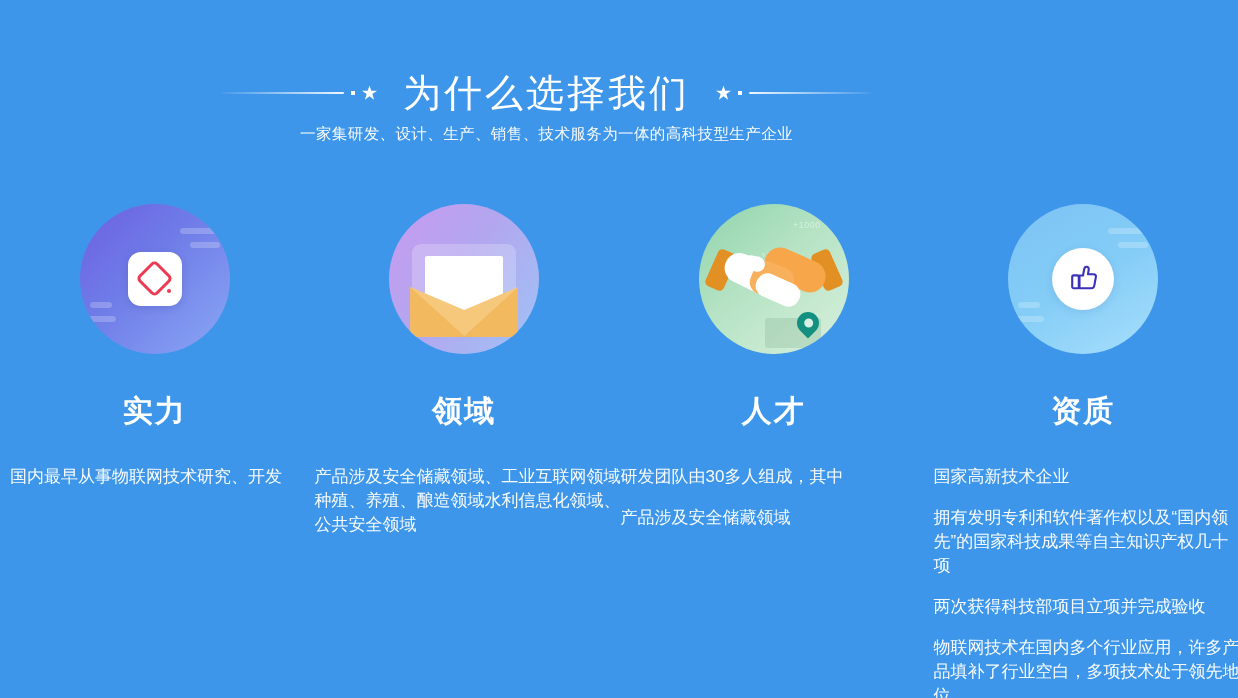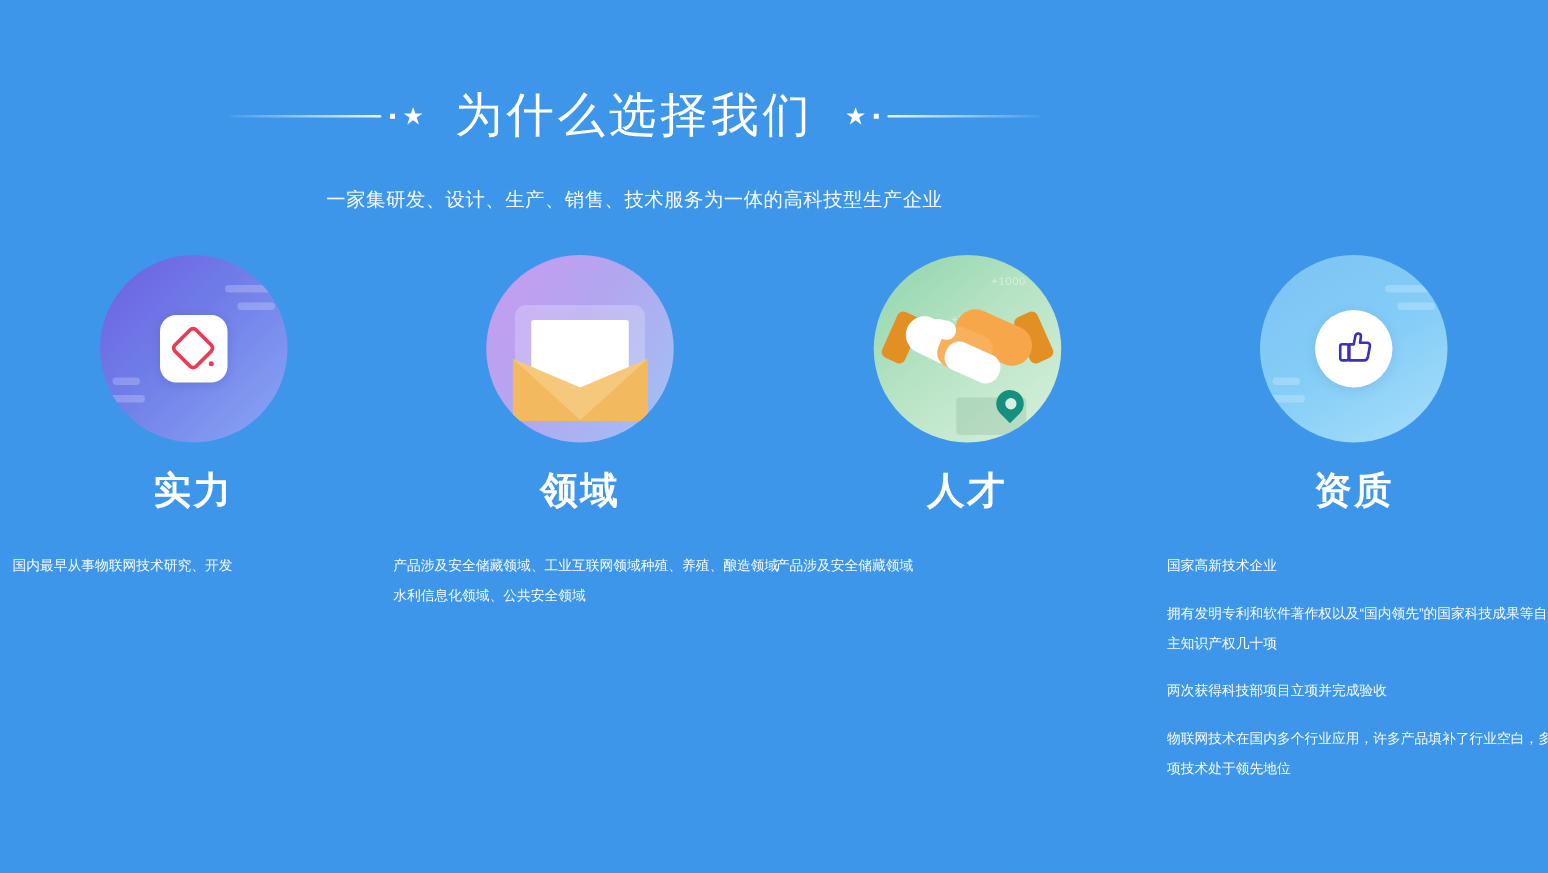--- a/index.html
+++ b/index.html
@@ -23,20 +23,21 @@
     height: 698px;
   }
 
   
   .header {
     position: absolute;
     top: 0;
     left: 0;
     width: 1015px;
     text-align: center;
+    padding-left: 39px;
   }
   .title-row {
     display: flex;
     align-items: center;
     justify-content: center;
     gap: 0;
     height: 62px;
     margin-top: 62px;
   }
   .orn {
@@ -69,21 +70,20 @@
   }
   .page-title {
     font-size: 38px;
     font-weight: 400;
     letter-spacing: 3px;
     line-height: 1;
     margin: 0 26px;
     white-space: nowrap;
   }
   .subtitle {
-    margin-top: 26px;
     font-size: 15.5px;
     font-weight: 400;
     letter-spacing: 0.4px;
     color: rgba(255,255,255,0.96);
   }
 
   
   .columns {
     position: absolute;
     top: 204px;
@@ -339,31 +339,31 @@
     position: absolute;
     left: 60px;
     top: 58px;
   }
 
   
   .heading {
     font-size: 30px;
     font-weight: 700;
     letter-spacing: 2px;
-    margin-top: 24px;
+    margin-top: 42px;
     line-height: 1;
     text-align: right;
   }
   .body-list {
     margin-top: 22px;
     width: 100%;
     padding: 0;
   }
   .body-item {
-    font-size: 11px;
+    font-size: 17px;
     line-height: 24px;
     color: rgba(255,255,255,0.97);
     margin-bottom: 14px;
   }
 
   
   .col1 .body-list { padding-left: 36px; padding-right: 16px; }
   .col2 .body-list { padding-left: 16px; padding-right: 6px; }
   .col3 .body-list { padding-left: 15px; padding-right: 12px; }
   .col4 .body-list { padding-left: 16px; padding-right: 6px; }
@@ -444,20 +444,21 @@
           <span class="hs-armR"></span>
           <span class="hs-armL"></span>
           <span class="hs-fist"></span>
           <span class="hs-fingers"></span>
           <span class="hs-thumb"></span>
           <span class="pin"></span>
         </div>
       </div>
       <div class="heading">人才</div>
       <div class="body-list">
+        <p class="body-item">研发团队由30多人组成，其中</p>
         <p class="body-item">产品涉及安全储藏领域</p>
       </div>
     </div>
 
     <div class="col col4">
       <div class="icon-wrap">
         <div class="circle c4">
           <span class="accent a1"></span>
           <span class="accent a2"></span>
           <span class="accent a3"></span>

